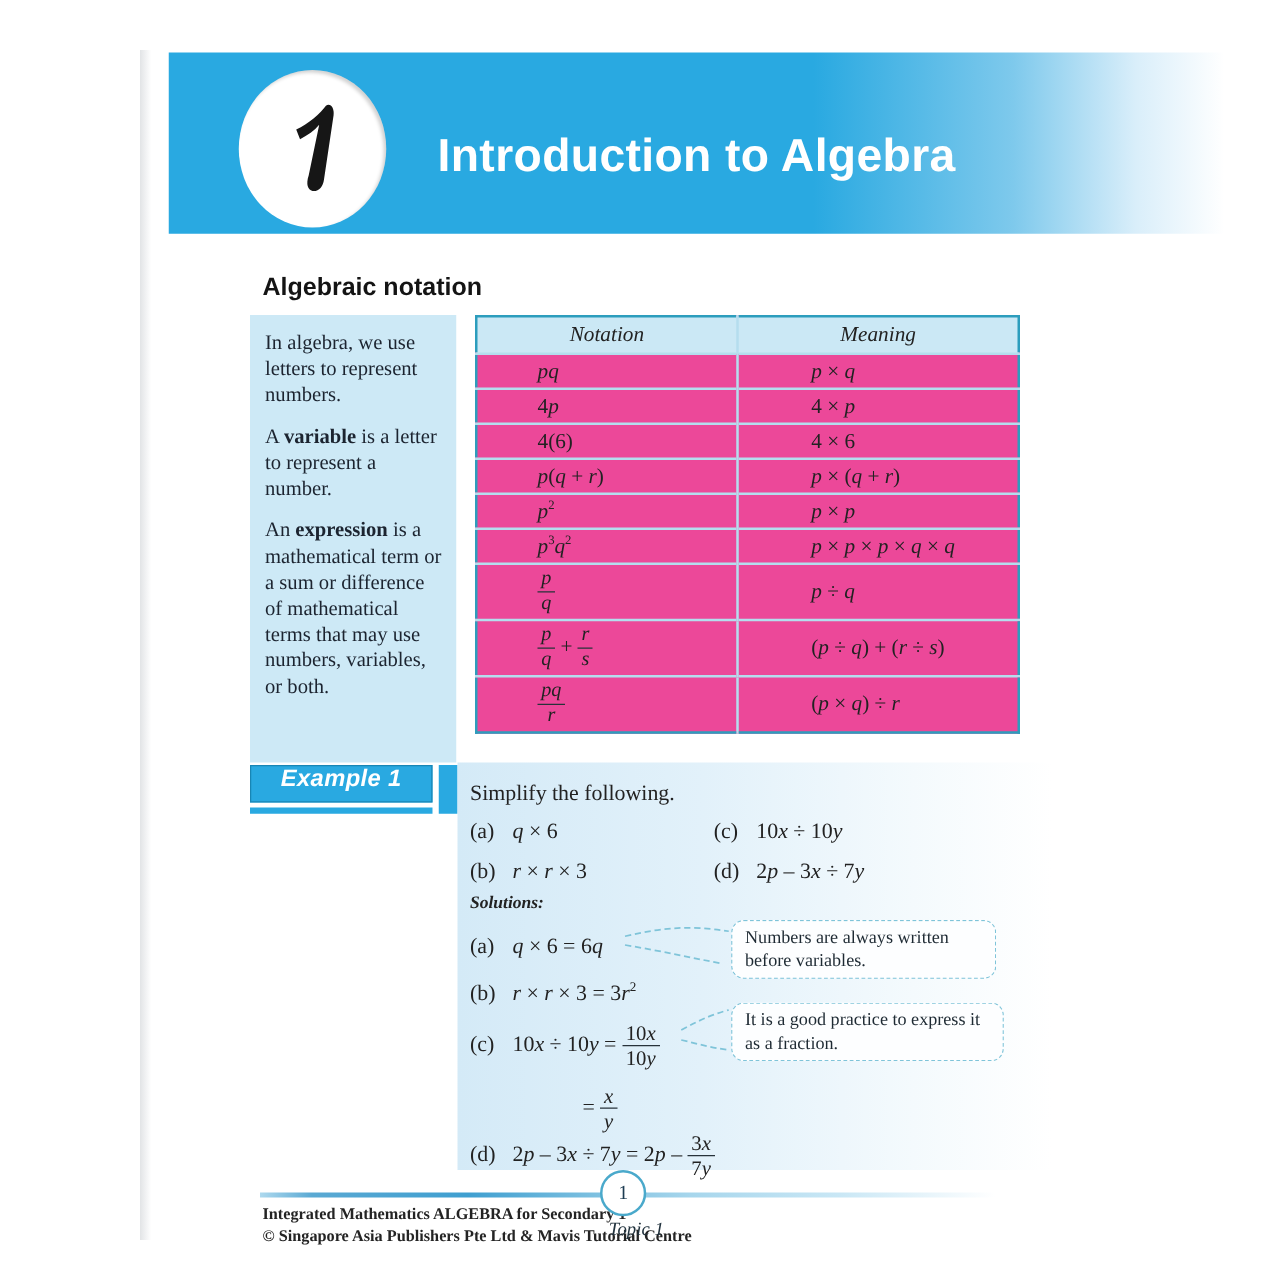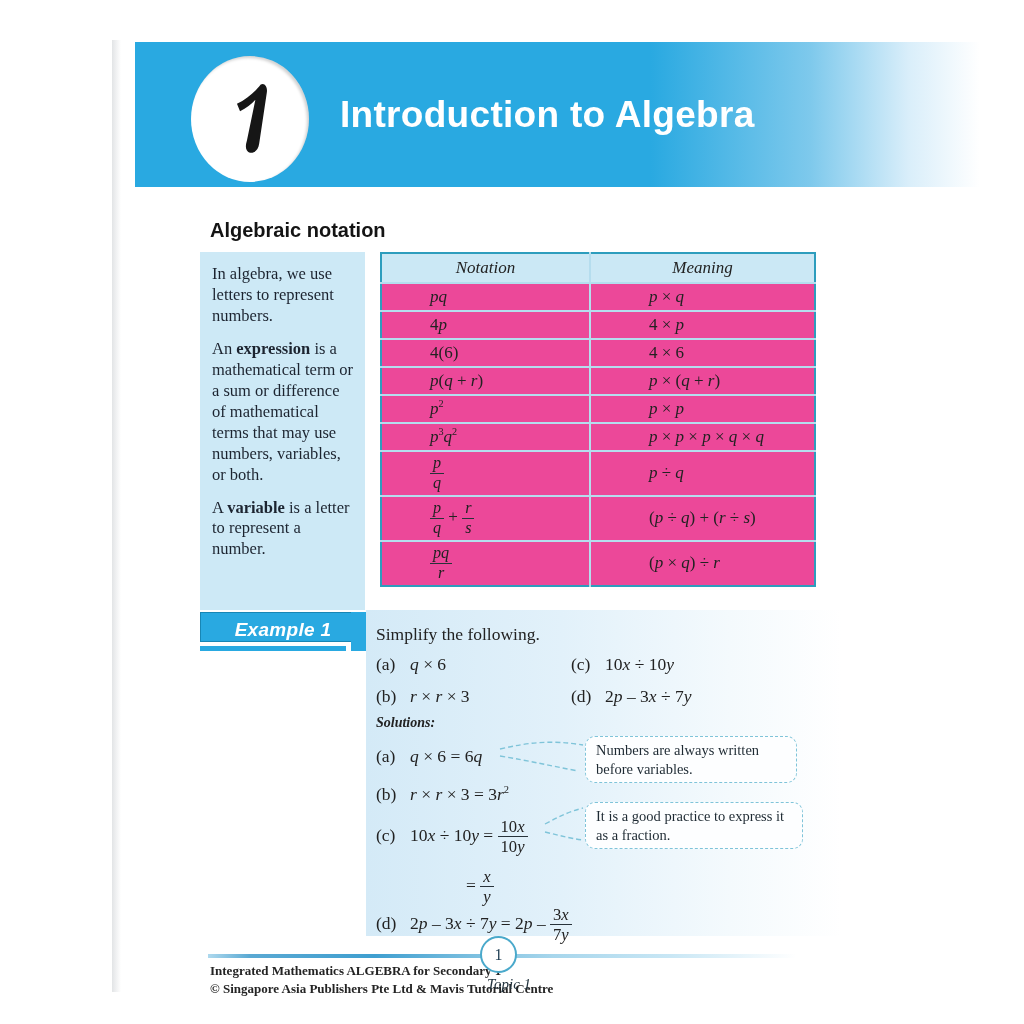--- a/index.html
+++ b/index.html
@@ -12,21 +12,21 @@
   .page-edge{position:absolute;left:112px;top:40px;width:9px;height:952px;
     background:linear-gradient(90deg,rgba(110,120,130,0.20),rgba(110,120,130,0));}
 
   
   .banner{position:absolute;left:135px;top:42px;width:889px;height:145px;
     background:linear-gradient(90deg,var(--accent,#29a9e1) 0%,var(--accent,#29a9e1) 58%,#7ec9ec 76%,#d9eefa 87%,#ffffff 95%);}
   .chapter-circle{position:absolute;left:56px;top:14px;width:118px;height:126px;
     background:#ffffff;border-radius:50%;box-shadow:-2px 2px 3px rgba(0,0,0,0.18) inset;
     display:flex;align-items:center;justify-content:center;}
   .sr{position:absolute;width:1px;height:1px;overflow:hidden;clip-path:inset(50%);}
-  .banner h1{position:absolute;left:205px;top:52px;margin:0;
+  .banner h1{position:absolute;left:205px;top:52px;margin:10px;
     font-family:"Liberation Sans", sans-serif;font-weight:bold;font-size:37px;
     letter-spacing:0.3px;color:#ffffff;}
 
   
   .section-heading{position:absolute;left:210px;top:219px;margin:0;
     font-family:"Liberation Sans", sans-serif;font-weight:bold;font-size:20px;color:#141414;}
 
   
   .sidebar{position:absolute;left:200px;top:252px;width:165px;height:358px;
     background:var(--sidebar-bg,#cde9f6);box-sizing:border-box;padding:12px 10px 10px 12px;}
@@ -41,23 +41,23 @@
   .ntable th:first-child, .ntable td:first-child{border-right:2px solid var(--row-line,#b5ddee);width:157px;}
   .ntable td{border-top:2px solid var(--row-line,#b5ddee);font-size:17px;vertical-align:middle;
     padding:3px 2px;height:20px;}
   .ntable td.c-not{padding-left:48px;}
   .ntable td.c-mean{padding-left:58px;}
   .frac{display:inline-block;text-align:center;vertical-align:middle;line-height:1.05;font-size:0.95em;}
   .frac .num{display:block;padding:0 3px 1px;border-bottom:1.4px solid #27323a;}
   .frac .den{display:block;padding:1px 3px 0;}
 
   
-  .example-badge{position:absolute;left:200px;top:612px;width:166px;height:30px;
+  .example-badge{position:absolute;left:200px;top:612px;width:146px;height:30px;
     background:var(--accent,#29a9e1);border:1px solid #1886b5;box-sizing:border-box;
-    display:flex;align-items:flex-end;justify-content:center;}
+    display:flex;align-items:flex-start;justify-content:center;}
   .example-badge span{font-family:"Liberation Sans", sans-serif;font-weight:bold;
     font-style:italic;font-size:19px;color:#ffffff;letter-spacing:0.3px;}
   .example-underline{position:absolute;left:200px;top:646px;width:146px;height:5px;
     background:var(--accent,#29a9e1);}
   .example-bar{position:absolute;left:351px;top:612px;width:15px;height:39px;
     background:var(--accent,#29a9e1);}
 
   
   .panel{position:absolute;left:366px;top:610px;width:560px;height:326px;
     background:linear-gradient(90deg,var(--panel-tint,#d4eaf7) 0%,#e2f1fa 35%,#f4fafd 65%,#ffffff 85%);}
@@ -104,22 +104,22 @@
       <path d="M44 3 C38 11 26 22 13 28 L17 38 C25 34 32 29 37 23 L26 76 C23 85 25 91 30 92 C36 93 41 88 42 80 L52 13 C53 6 49 0 44 3 Z" fill="#161616"></path>
     </svg>
   </div>
   <h1>Introduction to Algebra</h1>
 </header>
 
 <h2 class="section-heading">Algebraic notation</h2>
 
 <aside class="sidebar">
     <p><span>In algebra, we use letters to represent numbers.</span></p>
+    <p><span>A </span><b>variable</b><span> is a letter to represent a number.</span></p>
     <p><span>An </span><b>expression</b><span> is a mathematical term or a sum or difference of mathematical terms that may use numbers, variables, or both.</span></p>
-    <p><span>A </span><b>variable</b><span> is a letter to represent a number.</span></p>
   </aside>
 
 <table class="ntable">
   <thead>
     <tr>
       <th>Notation</th>
       <th>Meaning</th>
     </tr>
   </thead>
   <tbody id="notation-tbody">

